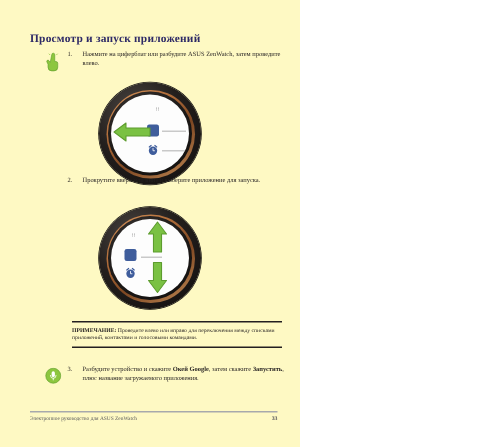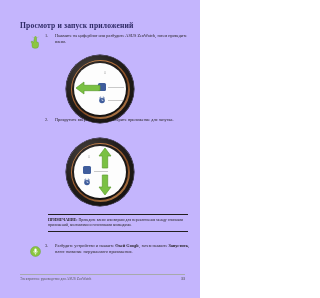--- a/index.html
+++ b/index.html
@@ -12,21 +12,21 @@
     height: 298px;
     font-family: "Liberation Serif", serif;
     color: #231f20;
     overflow: hidden;
     position: relative;
   }
 
   .page {
     position: absolute;
     inset: 0;
-    background: #c4b5fd;
+    background: #fef9c3;
     padding: 0;
   }
 
   
   .section-title {
     position: absolute;
     left: 20px;
     top: 22px;
     width: 165px;
     font-family: "Liberation Serif", serif;

